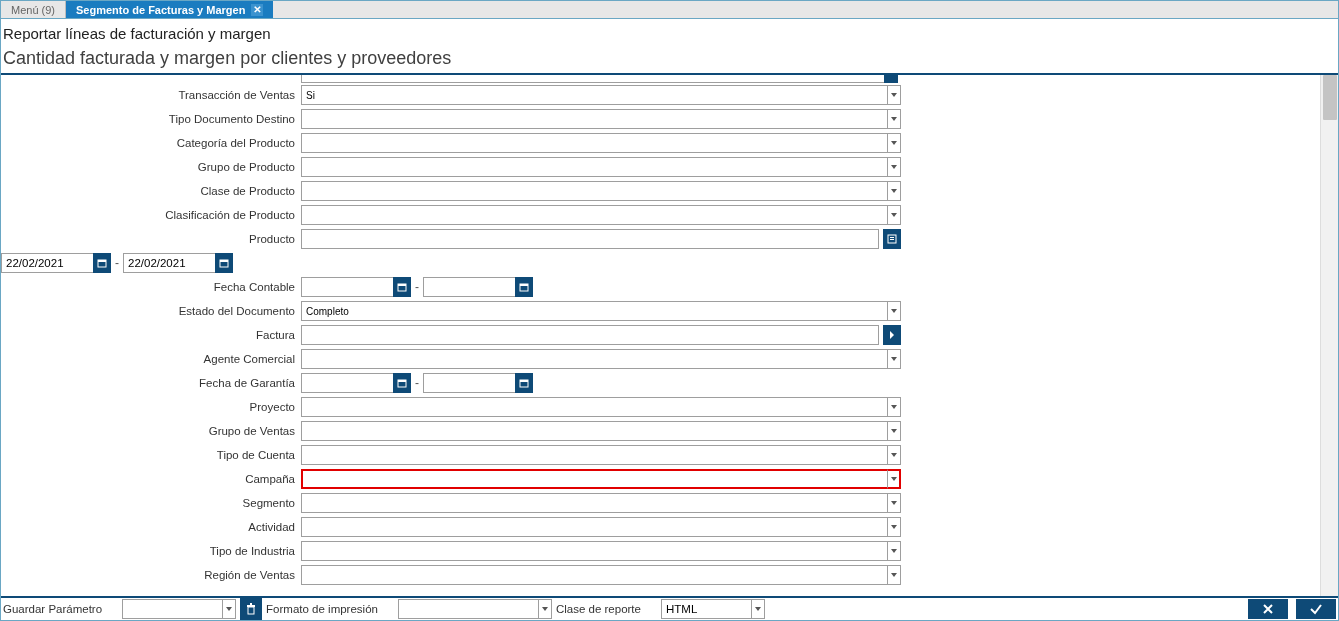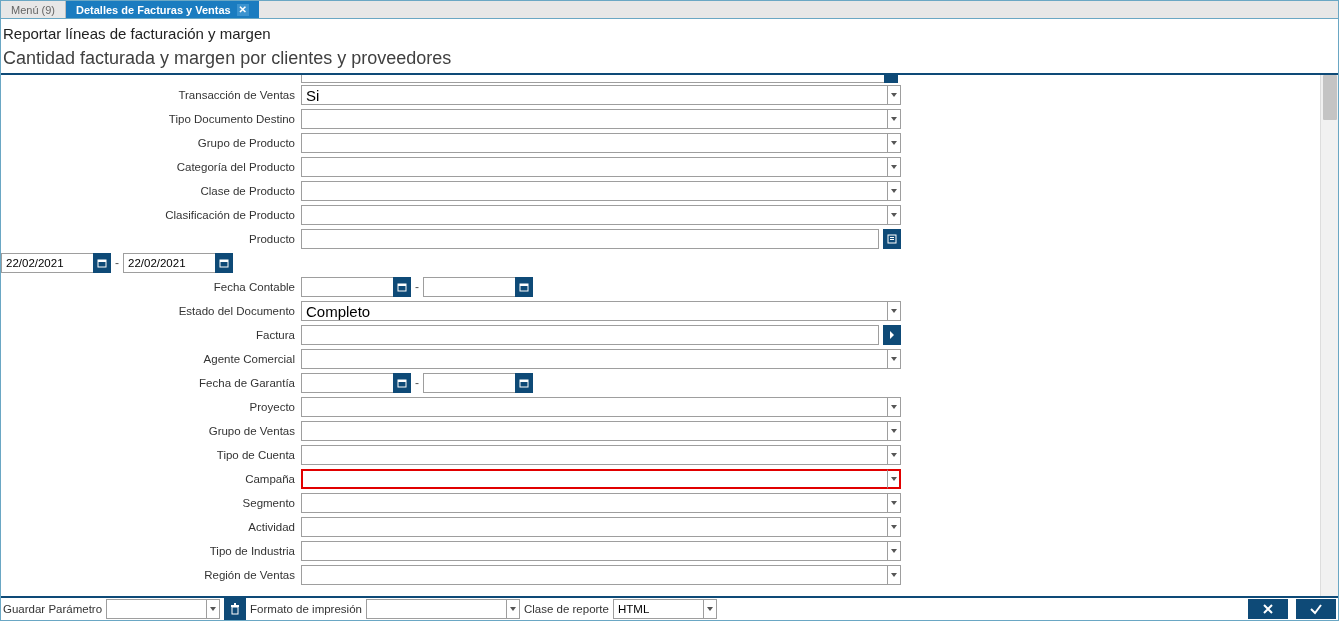--- a/index.html
+++ b/index.html
@@ -25,57 +25,57 @@
 .row { display:flex; align-items:center; height:24px; margin-bottom:0; }
 .row .lbl { width:300px; text-align:right; padding-right:6px; font-size:11.5px; color:#333; }
 .row .ctrl { width:600px; display:flex; align-items:center; gap:2px; }
 
 .cutoff { height:8px; position:relative; overflow:hidden; }
 .cutoff .stub { position:absolute; left:300px; top:-12px; width:600px; height:20px; }
 .cutoff .stub .in { width:584px; height:20px; border:1px solid #9e9e9e; background:#fff; display:inline-block; vertical-align:top; }
 .cutoff .stub .dd { display:inline-block; vertical-align:top; width:14px; height:20px; background:#0e4a77; margin-left:-1px; }
 
 .combo { display:flex; width:100%; height:20px; }
-.combo input { flex:1; border:1px solid #9e9e9e; border-right:none; padding:2px 4px; font-size:15px; height:20px; }
+.combo input { flex:1; border:1px solid #9e9e9e; border-right:none; padding:2px 4px; font-size:10px; height:20px; }
 .combo .dd { width:14px; height:20px; border:1px solid #9e9e9e; background:#fff; display:flex; align-items:center; justify-content:center; cursor:pointer; }
 .combo .dd::after { content:''; border-left:3px solid transparent; border-right:3px solid transparent; border-top:4px solid #555; }
 .combo.hl input { border:2px solid #e10000; border-right:none; }
 .combo.hl .dd { border:2px solid #e10000; border-left:1px solid #9e9e9e; }
 
 .btn-sq { width:18px; height:20px; background:#0e4a77; border:none; display:flex; align-items:center; justify-content:center; cursor:pointer; margin-left:2px; }
 .btn-sq svg { fill:#fff; }
 
 .datebox { display:flex; height:20px; }
 .datebox input { width:92px; border:1px solid #9e9e9e; border-right:none; padding:2px 4px; font-size:11.5px; height:20px; }
 .datebox .cal { width:18px; height:20px; background:#0e4a77; display:flex; align-items:center; justify-content:center; cursor:pointer; }
 .datebox .cal svg { fill:#fff; }
 .sep { padding:0 2px; color:#555; }
 
 .footer { display:flex; align-items:center; height:24px; border-top:2px solid #0e4a77; padding:0 2px; gap:4px; background:#fff; }
 .footer .flabel { font-size:11.5px; color:#333; white-space:nowrap; }
 .fcombo { display:flex; height:20px; }
-.fcombo input { border:1px solid #9e9e9e; border-right:none; padding:2px 4px; font-size:11.5px; height:20px; }
+.fcombo input { border:1px solid #9e9e9e; border-right:none; padding:2px 4px; font-size:11.5px; height:20px;margin-left:16px; }
 .fcombo .dd { width:14px; height:20px; border:1px solid #9e9e9e; background:#fff; display:flex; align-items:center; justify-content:center; cursor:pointer; }
 .fcombo .dd::after { content:''; border-left:3px solid transparent; border-right:3px solid transparent; border-top:4px solid #555; }
 .footer .trash { width:22px; height:22px; background:#0e4a77; display:flex; align-items:center; justify-content:center; cursor:pointer; }
 .footer .trash svg { fill:#fff; }
 .footer .spacer { flex:1; }
 .footer .fbtn { width:40px; height:20px; background:#0e4a77; display:flex; align-items:center; justify-content:center; cursor:pointer; margin-left:4px; }
 .footer .fbtn svg { stroke:#fff; fill:none; stroke-width:2; }
 </style>
 </head>
 <body>
 
 <div class="app">
   <div class="tabbar">
     <div class="tab menu">
         <span>Menú (9)</span>
       </div>
     <div class="tab active">
-      <span>Detalles de Facturas y Ventas</span>
+      <span>Segmento de Facturas y Margen</span>
       <span class="close">✕</span>
     </div>
   </div>
 
   <div class="header">
     <h1>Reportar líneas de facturación y margen</h1>
     <div class="sub">Cantidad facturada y margen por clientes y proveedores</div>
   </div>
 
   <div class="content-wrap">
@@ -97,30 +97,30 @@
         <div class="row">
           <div class="lbl">Tipo Documento Destino</div>
           <div class="ctrl">
               <div class="combo">
                 <input value="" style="">
                 <div class="dd"></div>
               </div>
             </div>
         </div>
         <div class="row">
+          <div class="lbl">Categoría del Producto</div>
+          <div class="ctrl">
+              <div class="combo">
+                <input value="" style="">
+                <div class="dd"></div>
+              </div>
+            </div>
+        </div>
+        <div class="row">
           <div class="lbl">Grupo de Producto</div>
-          <div class="ctrl">
-              <div class="combo">
-                <input value="" style="">
-                <div class="dd"></div>
-              </div>
-            </div>
-        </div>
-        <div class="row">
-          <div class="lbl">Categoría del Producto</div>
           <div class="ctrl">
               <div class="combo">
                 <input value="" style="">
                 <div class="dd"></div>
               </div>
             </div>
         </div>
         <div class="row">
           <div class="lbl">Clase de Producto</div>
           <div class="ctrl">

